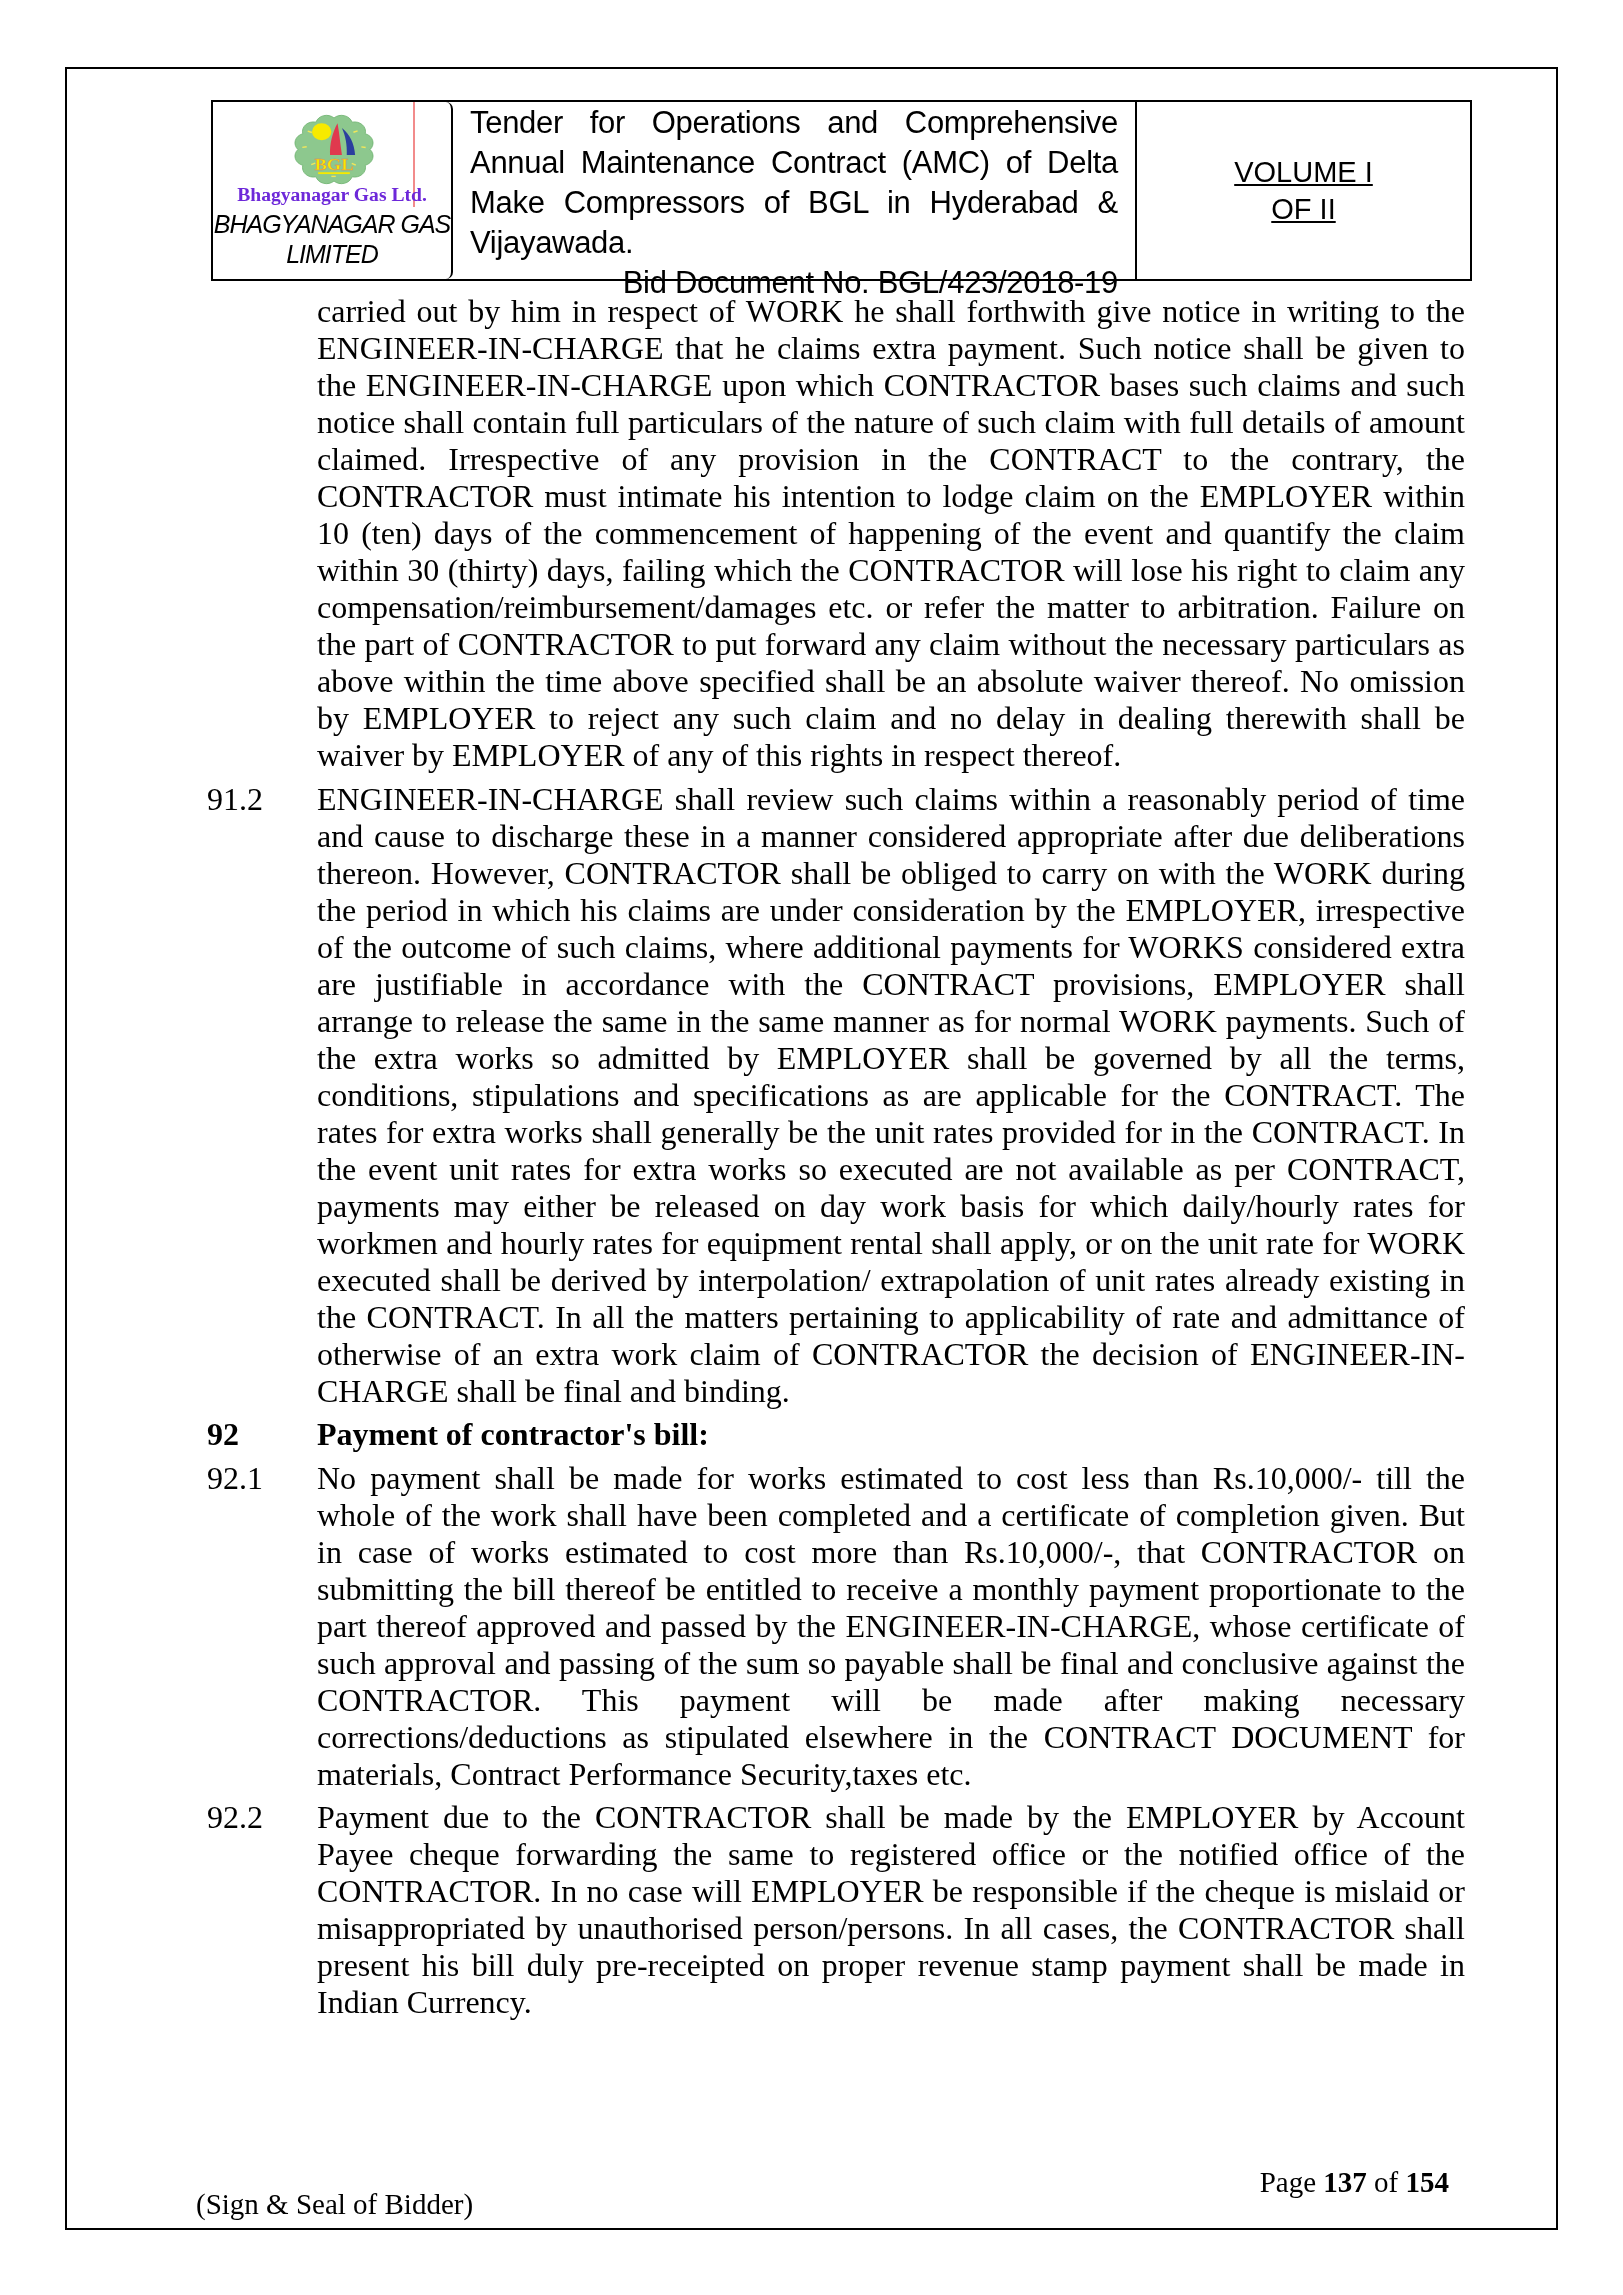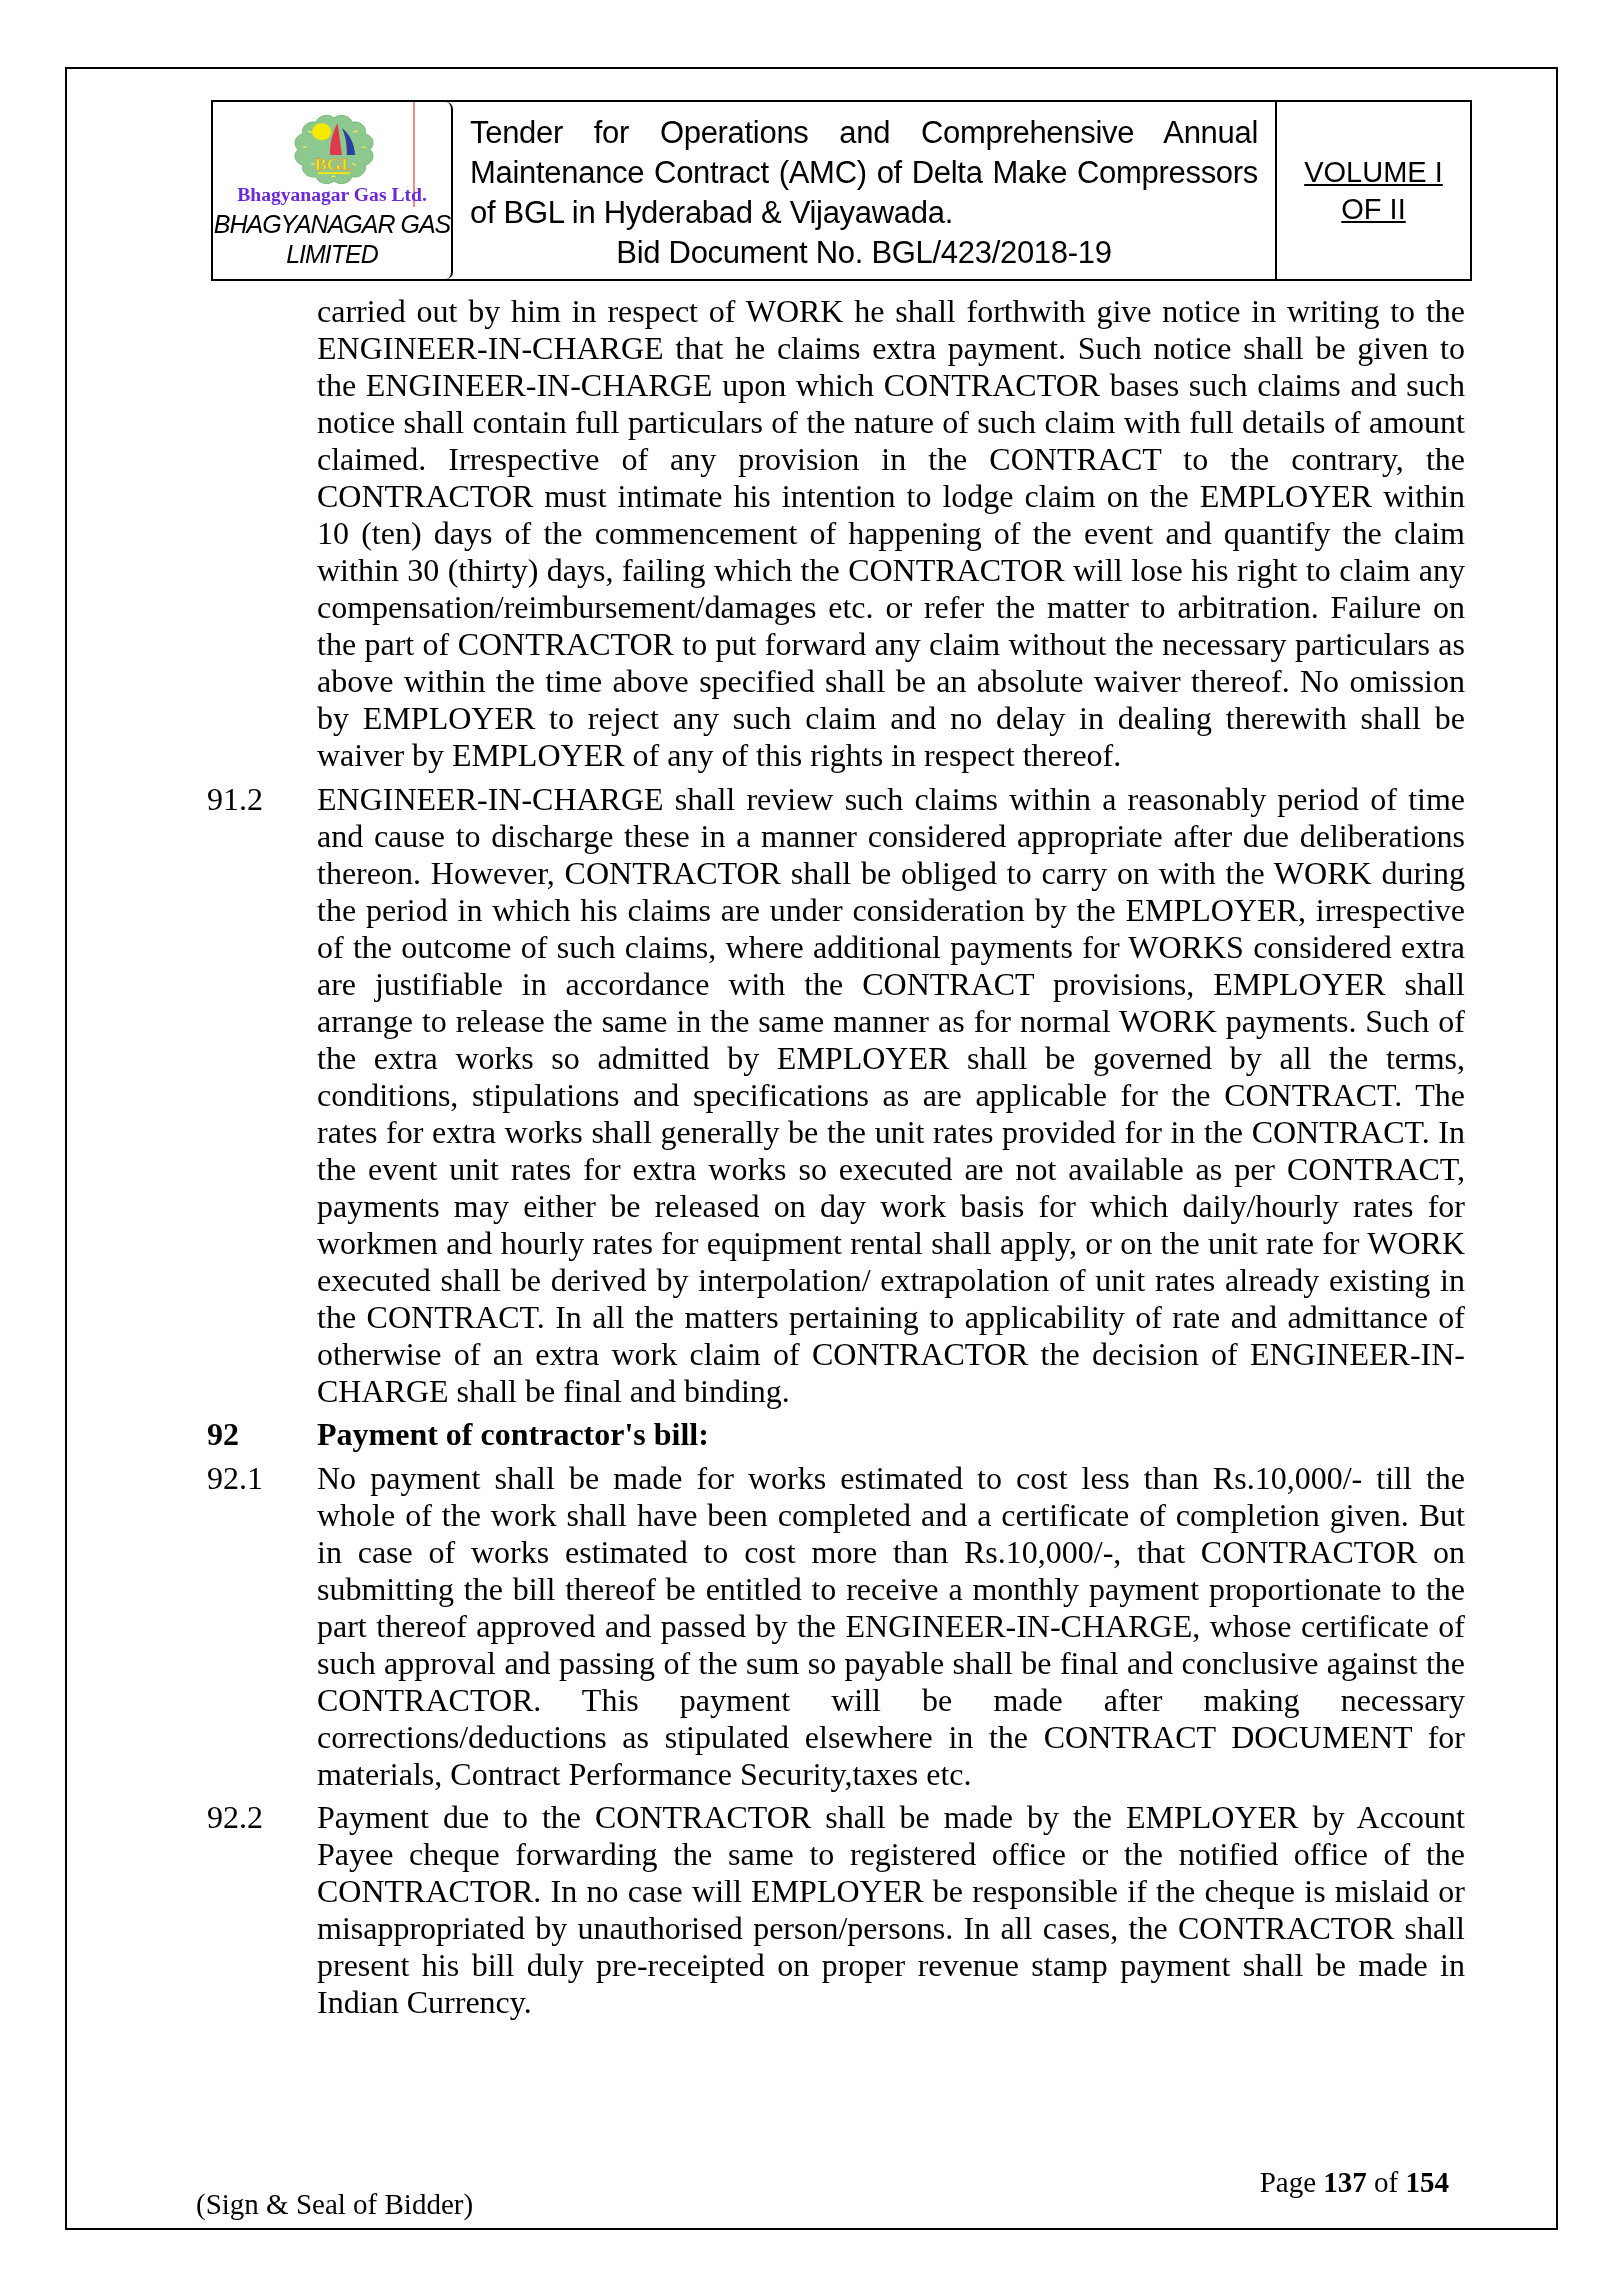--- a/index.html
+++ b/index.html
@@ -11,43 +11,43 @@
     position:absolute;left:65px;top:67px;width:1493px;height:2163px;
     border:2.6px solid #000;box-sizing:border-box;
   }
   
   .header-table{
     position:absolute;left:211px;top:100px;width:1261px;height:181px;
     border:2.6px solid #000;box-sizing:border-box;display:flex;background:#fff;
   }
   .cell{box-sizing:border-box;height:100%;}
   .logo-cell{width:240px;border-right:2.6px solid #000;position:relative;border-radius:7px;}
-  .title-cell{width:824px;border-right:2.6px solid #000;position:relative;
-    padding:11px 17px;font-family:"Liberation Sans", sans-serif;}
+  .title-cell{width:684px;border-right:2.6px solid #000;position:relative;
+    padding:1px 17px;font-family:"Liberation Sans", sans-serif;}
   .volume-cell{flex:1;display:flex;flex-direction:column;justify-content:center;
     align-items:center;font-family:"Liberation Sans", sans-serif;
     font-size:29px;line-height:37px;text-decoration:underline;}
   .badge-wrap{position:absolute;left:77px;top:9.2px;width:88px;height:77px;}
   .logo-caption{
     position:absolute;left:0;top:82px;width:100%;text-align:center;
     color:#6d28d9;font-weight:bold;font-size:19.6px;font-family:"Liberation Serif",serif;
   }
   .company-name{
     position:absolute;left:0;top:107px;width:100%;text-align:center;
     font-family:"Liberation Sans", sans-serif;font-size:25px;line-height:30px;
     letter-spacing:-1px;white-space:nowrap;font-style:italic;
   }
   .red-rule{
     position:absolute;left:200px;top:0;width:2px;height:105px;background:#f28b8b;
   }
   .title-text{
     font-size:31px;line-height:40px;text-align:justify;letter-spacing:-0.3px;
   }
   .bid-line{
-    font-size:31px;line-height:40px;text-align:center;letter-spacing:-0.3px;
+    font-size:31px;line-height:40px;text-align:right;letter-spacing:-0.3px;
   }
   
   .doc-body{
     position:absolute;left:207px;top:293px;width:1258px;
     font-size:32px;line-height:37px;text-align:justify;
   }
   .para{position:relative;padding-left:110px;margin:0 0 6.5px 0;}
   .para .num{position:absolute;left:0;top:0;}
   .para.heading, .para.heading .num{font-weight:bold;}
   

